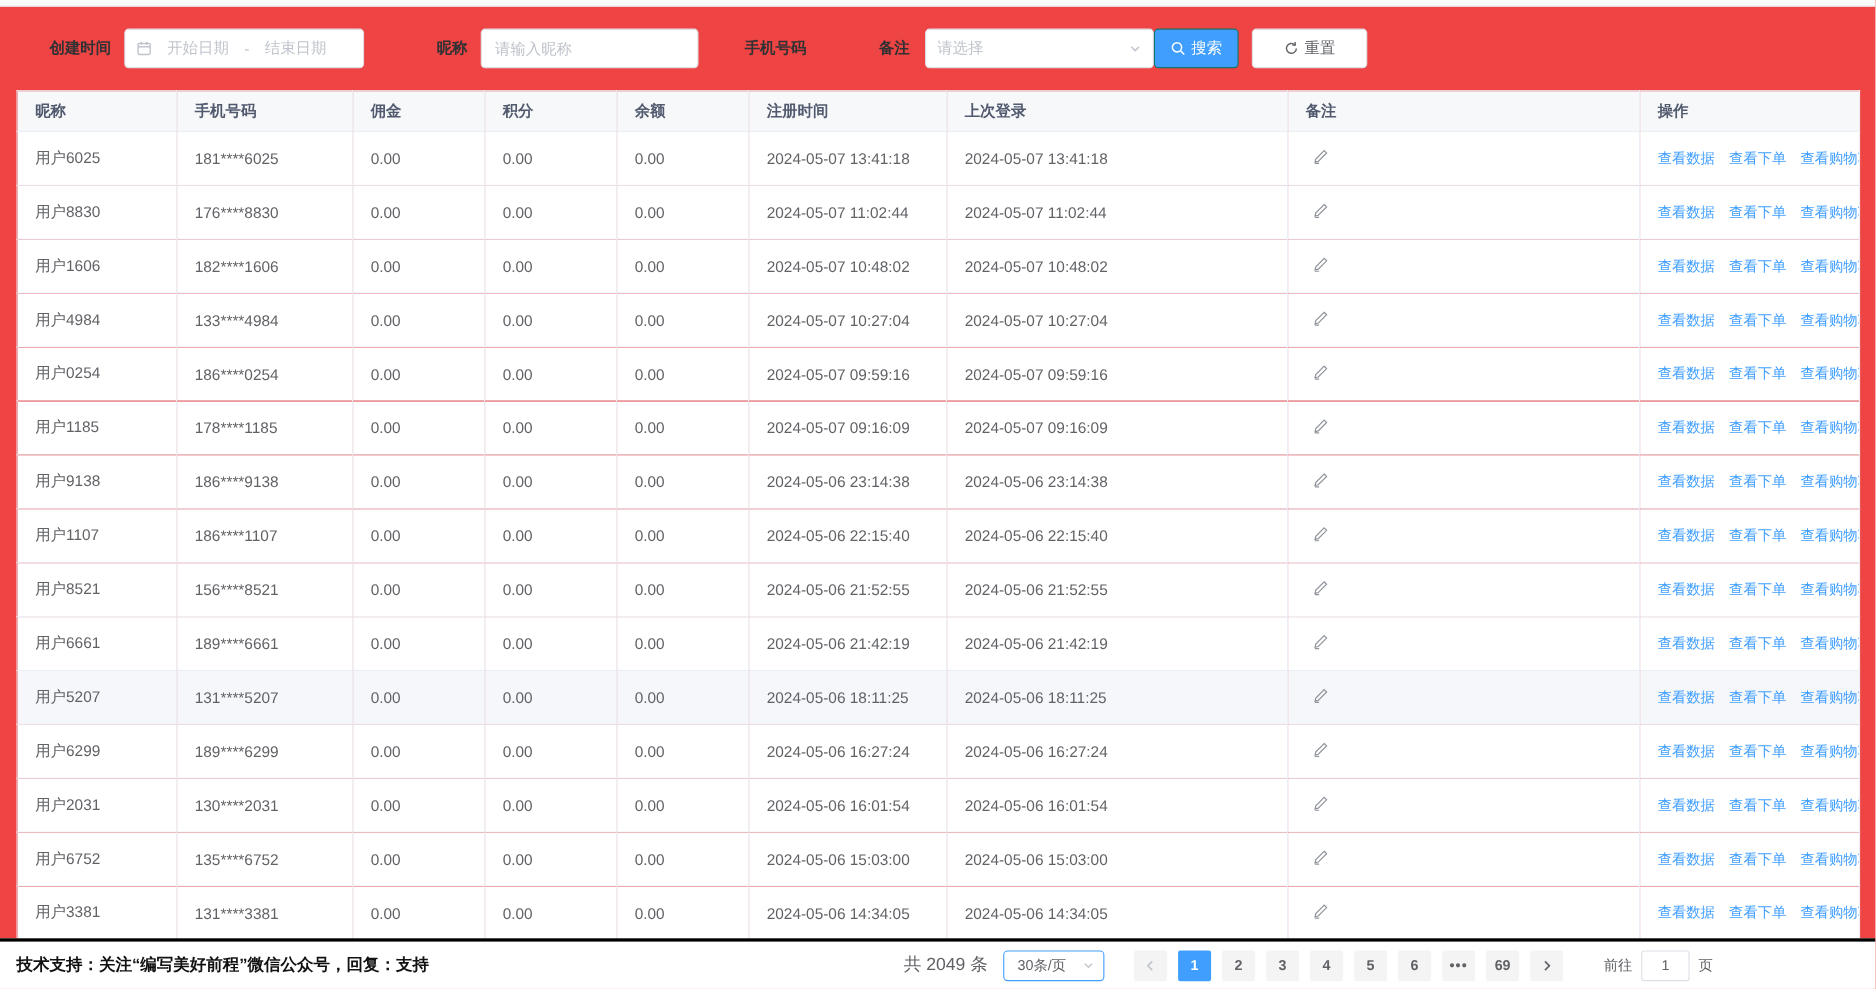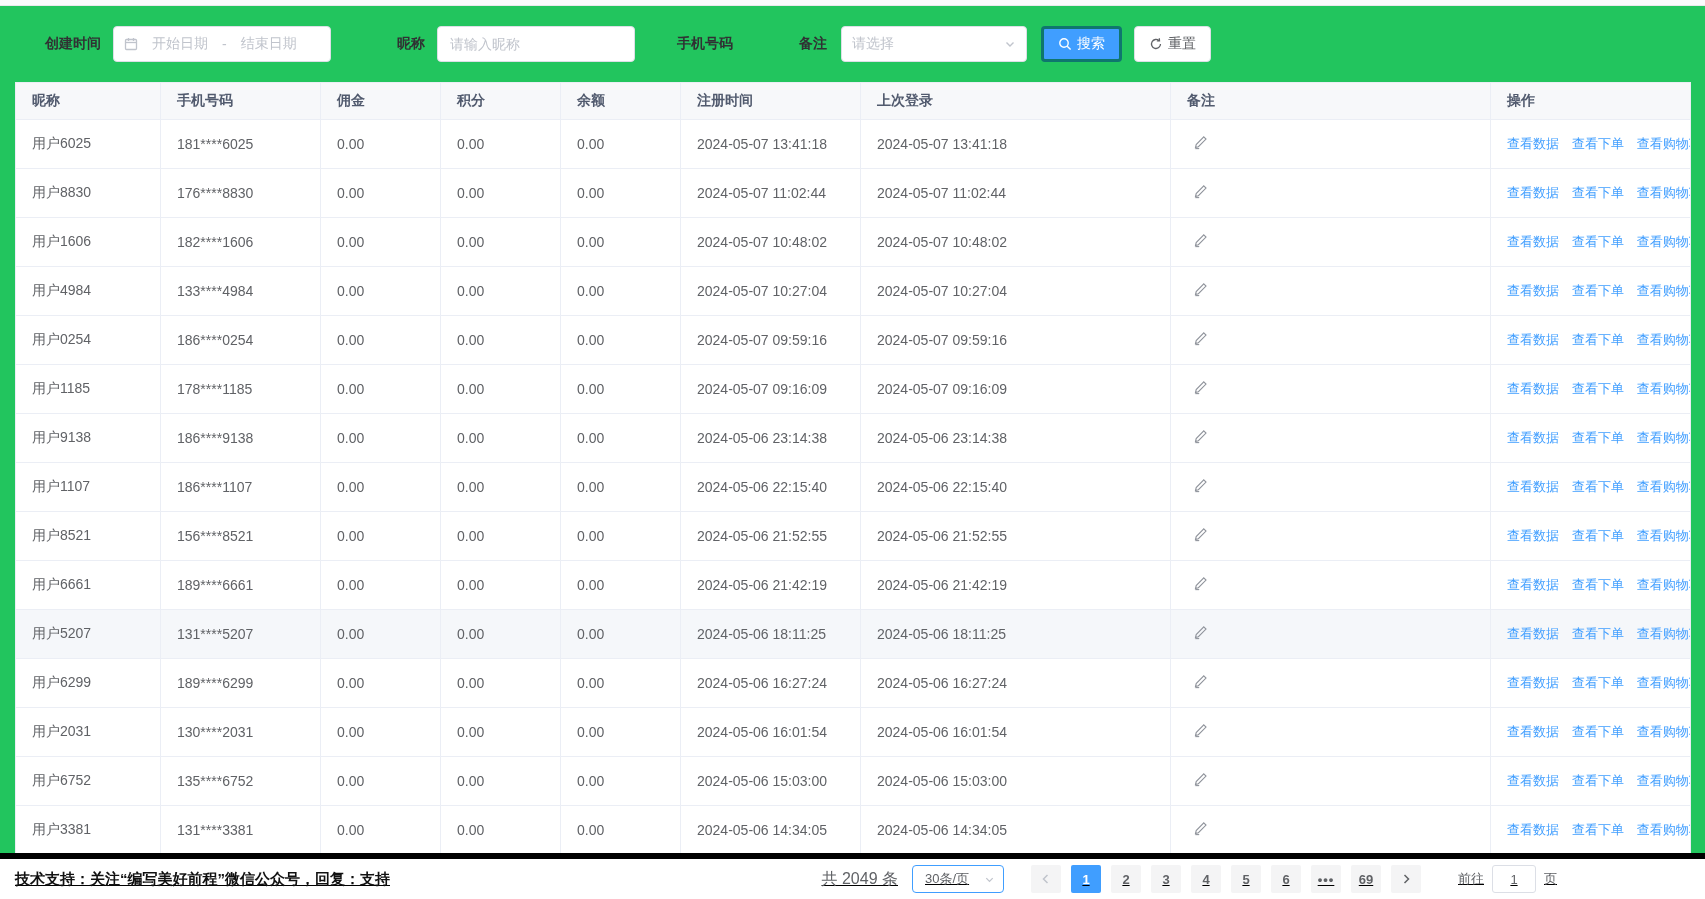--- a/index.html
+++ b/index.html
@@ -1,60 +1,60 @@
 <!DOCTYPE html>
 <html><head>
 <meta charset="utf-8">
 <style>
   * { margin:0; padding:0; box-sizing:border-box; }
   html,body { width:1705px; height:899px; background:#fff; overflow:hidden;
     font-family:"Liberation Sans","DejaVu Sans",sans-serif; }
-  .page { position:relative; width:1705px; height:899px; background:#22c55e; }
+  .page { position:relative; width:1705px; height:899px; background:#ef4444; }
 
   
   .topbar { height:6px; background:#fafbfc; border-bottom:1px solid #e9e9ec; }
 
   
   .filter-bar { height:76px; display:flex; align-items:center; padding-left:45px; }
   .filter-group { display:flex; align-items:center; }
   .filter-label { font-size:14px; font-weight:bold; color:#303133; white-space:nowrap; }
   .ctrl { height:36px; border:1px solid #dcdfe6; border-radius:4px; background:#fff;
     display:flex; align-items:center; font-size:14px; color:#606266; }
   .placeholder { color:#c0c4cc; font-size:14px;text-align:center; }
   .date-range { width:218px; margin-left:12px; padding:0 10px; }
   .date-range .sep { color:#c0c4cc; margin:0 14px; }
   .date-range .ph { flex:0 0 auto; }
   input.text-input { outline:none; border:1px solid #dcdfe6; border-radius:4px; height:36px;
     padding:0 12px; font-size:14px; color:#606266; font-family:inherit; }
   input.text-input::placeholder { color:#c0c4cc; }
   .nick-input { width:198px; margin-left:12px; }
   .phone-input { width:194px; margin-left:12px; }
-  .remark-select { width:186px; margin-left:14px; padding:0 10px; justify-content:space-between; cursor:pointer; }
+  .remark-select { width:208px; margin-left:14px; padding:0 10px; justify-content:space-between; cursor:pointer; }
   .g2 { margin-left:66px; } .g3 { margin-left:42px; } .g4 { margin-left:66px; }
   .btn { height:36px; border-radius:4px; font-size:14px; display:flex; align-items:center;
     justify-content:center; cursor:pointer; white-space:nowrap; }
-  .btn-search { margin-left:14px; padding:0 14px; background:#409eff; border:3px solid #0f766e; color:#fff; }
-  .btn-reset { margin-left:12px; padding:0 14px; background:#fff; border:1px solid #dcdfe6; color:#606266; }
+  .btn-search { margin-left:0; padding:0 14px; background:#409eff; border:1px solid #0f766e; color:#fff; }
+  .btn-reset { margin-left:12px; padding:0 28px; background:#fff; border:1px solid #dcdfe6; color:#606266; }
   .btn .bicon { display:flex; margin-right:5px; }
 
   
   .table-wrap { margin:0 15px; }
   table.users { width:1675px; table-layout:fixed; border-collapse:collapse;
     border:1px solid #ebeef5; }
   table.users th, table.users td { border:1px solid #ebeef5; text-align:left;
     padding:0 0 0 16px; overflow:hidden; white-space:nowrap; }
   table.users thead th { height:37px; background:#f7f8fa; color:#515a6e; font-weight:bold; font-size:14px; }
   table.users tbody td { height:49px; font-size:14px; color:#606266; background:#fff; }
   table.users tbody tr.hl td { background:#f5f7fa; }
   .edit-btn { display:inline-flex; align-items:center; cursor:pointer; margin-left:6px; }
   .op-link { color:#409eff; text-decoration:none; font-size:13px; margin-right:9px; cursor:pointer; }
 
   
   .footer { position:absolute; left:0; bottom:0; width:1705px; height:46px; background:#fff;
-    border-top:6px solid #000000; display:flex; align-items:center; justify-content:space-between; z-index:5;text-decoration:underline; }
+    border-top:3px solid #000000; display:flex; align-items:center; justify-content:space-between; z-index:5; }
   .support { margin-left:15px; font-size:15px; font-weight:bold; color:#111; }
   .pagination { display:flex; align-items:center; margin-right:148px; }
   .total { font-size:16px; color:#606266; margin-right:14px; }
   .page-size { height:28px; width:92px; border:1px solid #409eff; border-radius:4px; background:#fff;
     display:flex; align-items:center; justify-content:space-between; padding:0 8px 0 12px;
     font-size:13px; color:#606266; margin-right:22px; cursor:pointer; }
   .pager-btn { min-width:30px; height:28px; margin:0 5px; padding:0 4px; border:none; border-radius:2px;
     background:#f4f4f5; color:#606266; font-size:13px; font-weight:bold; display:flex;
     align-items:center; justify-content:center; cursor:pointer; font-family:inherit; }
   .pager-btn.active { background:#409eff; color:#fff; }

